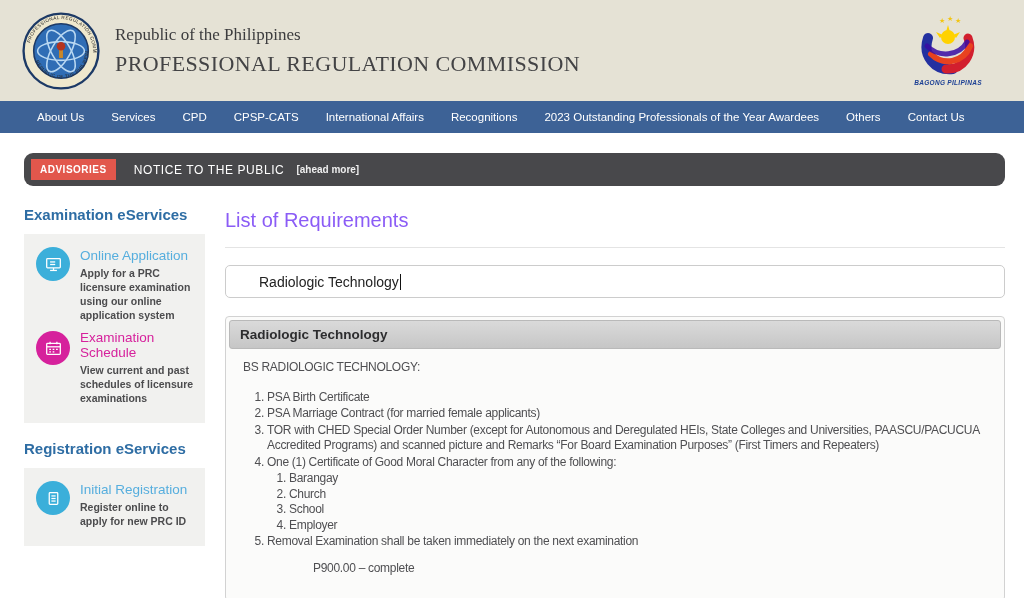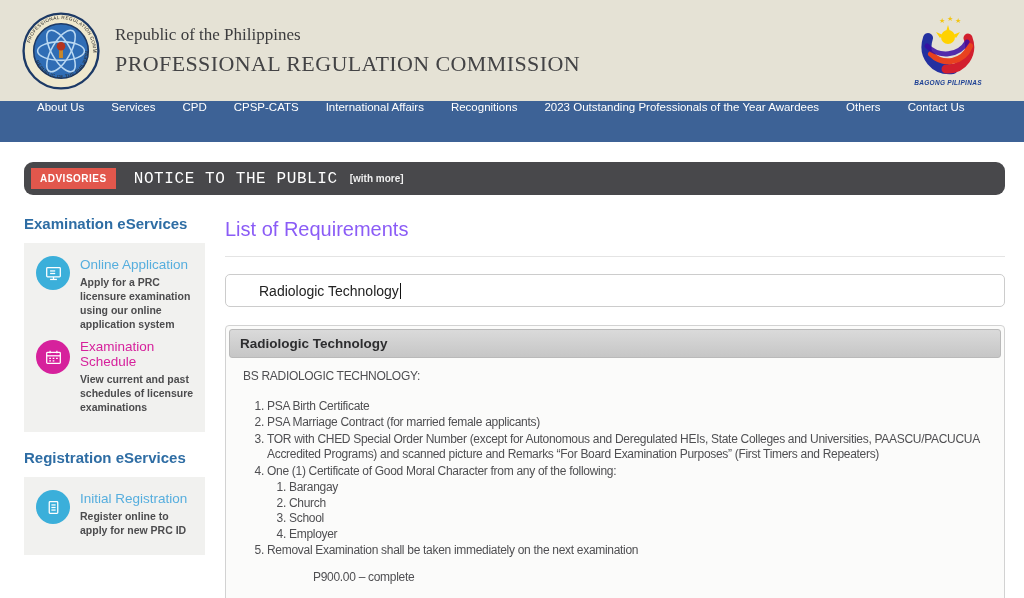--- a/index.html
+++ b/index.html
@@ -10,30 +10,30 @@
   .site-header { height:101px; background:#e5e2d5; display:flex; align-items:center; padding:0 20px 0 22px; }
   .seal { width:78px; height:78px; flex:0 0 auto; }
   .header-titles { margin-left:15px; font-family:"Liberation Serif", serif; color:#3c3c3e; }
   .header-titles .republic { font-size:17px; margin-bottom:6px; }
   .header-titles .commission { font-size:22px; letter-spacing:0.4px; color:#434345; }
   .header-spacer { flex:1; }
   .bagong { width:64px; height:84px; display:flex; flex-direction:column; align-items:center; justify-content:center; margin-right:24px; }
   .bagong-text { font-size:6.5px; font-weight:bold; font-style:italic; color:#1b3f94; letter-spacing:0.3px; margin-top:1px; white-space:nowrap; }
 
   
-  .main-nav { height:41px; background:#3d6296; display:flex; padding-left:37px; gap:27px; }
+  .main-nav { height:32px; background:#3d6296; display:flex; align-items:center; padding-left:37px; gap:27px; }
   .main-nav a { color:#fff; font-size:11.5px; text-decoration:none; white-space:nowrap; cursor:pointer; }
 
   
   .wrapper { width:981px; margin-left:24px; }
 
   
   .advisory { margin-top:20px; height:33px; background:#48484b; display:flex; align-items:center; padding-left:7px;border-radius:9px; }
   .advisory-badge { background:#e2574c; color:#fff; font-size:10px; font-weight:bold; letter-spacing:0.5px; padding:5px 9px; cursor:pointer; }
-  .advisory-headline { color:#fff; font-size:16px; letter-spacing:0.6px; margin-left:18px; cursor:pointer;font-family:Liberation Mono, monospace; }
+  .advisory-headline { color:#fff; font-size:12px; letter-spacing:0.6px; margin-left:18px; cursor:pointer; }
   .advisory-readmore { color:#efefef; font-size:10px; font-weight:bold; margin-left:12px; cursor:pointer; }
 
   
   .content-row { display:flex; margin-top:18px; }
   .sidebar { width:181px; flex:0 0 auto; margin-right:20px; }
   .main-col { flex:1; }
 
   
   .side-heading { color:#2e6da4; font-size:15px; font-weight:bold; margin:2px 0 11px 0; }
   .side-box { background:#f1f1ef; padding:12px 10px 10px 10px; margin-bottom:17px; }
@@ -129,21 +129,21 @@
   <a>2023 Outstanding Professionals of the Year Awardees</a>
   <a>Others</a>
   <a>Contact Us</a>
 </div>
 
 <div class="wrapper">
 
   <div class="advisory">
     <span class="advisory-badge">ADVISORIES</span>
     <span class="advisory-headline">NOTICE TO THE PUBLIC</span>
-    <span class="advisory-readmore">[with more]</span>
+    <span class="advisory-readmore">[ahead more]</span>
   </div>
 
   <div class="content-row">
 
     <div class="sidebar">
 
       <div class="side-heading">Examination eServices</div>
 
       <div class="side-box">
 

